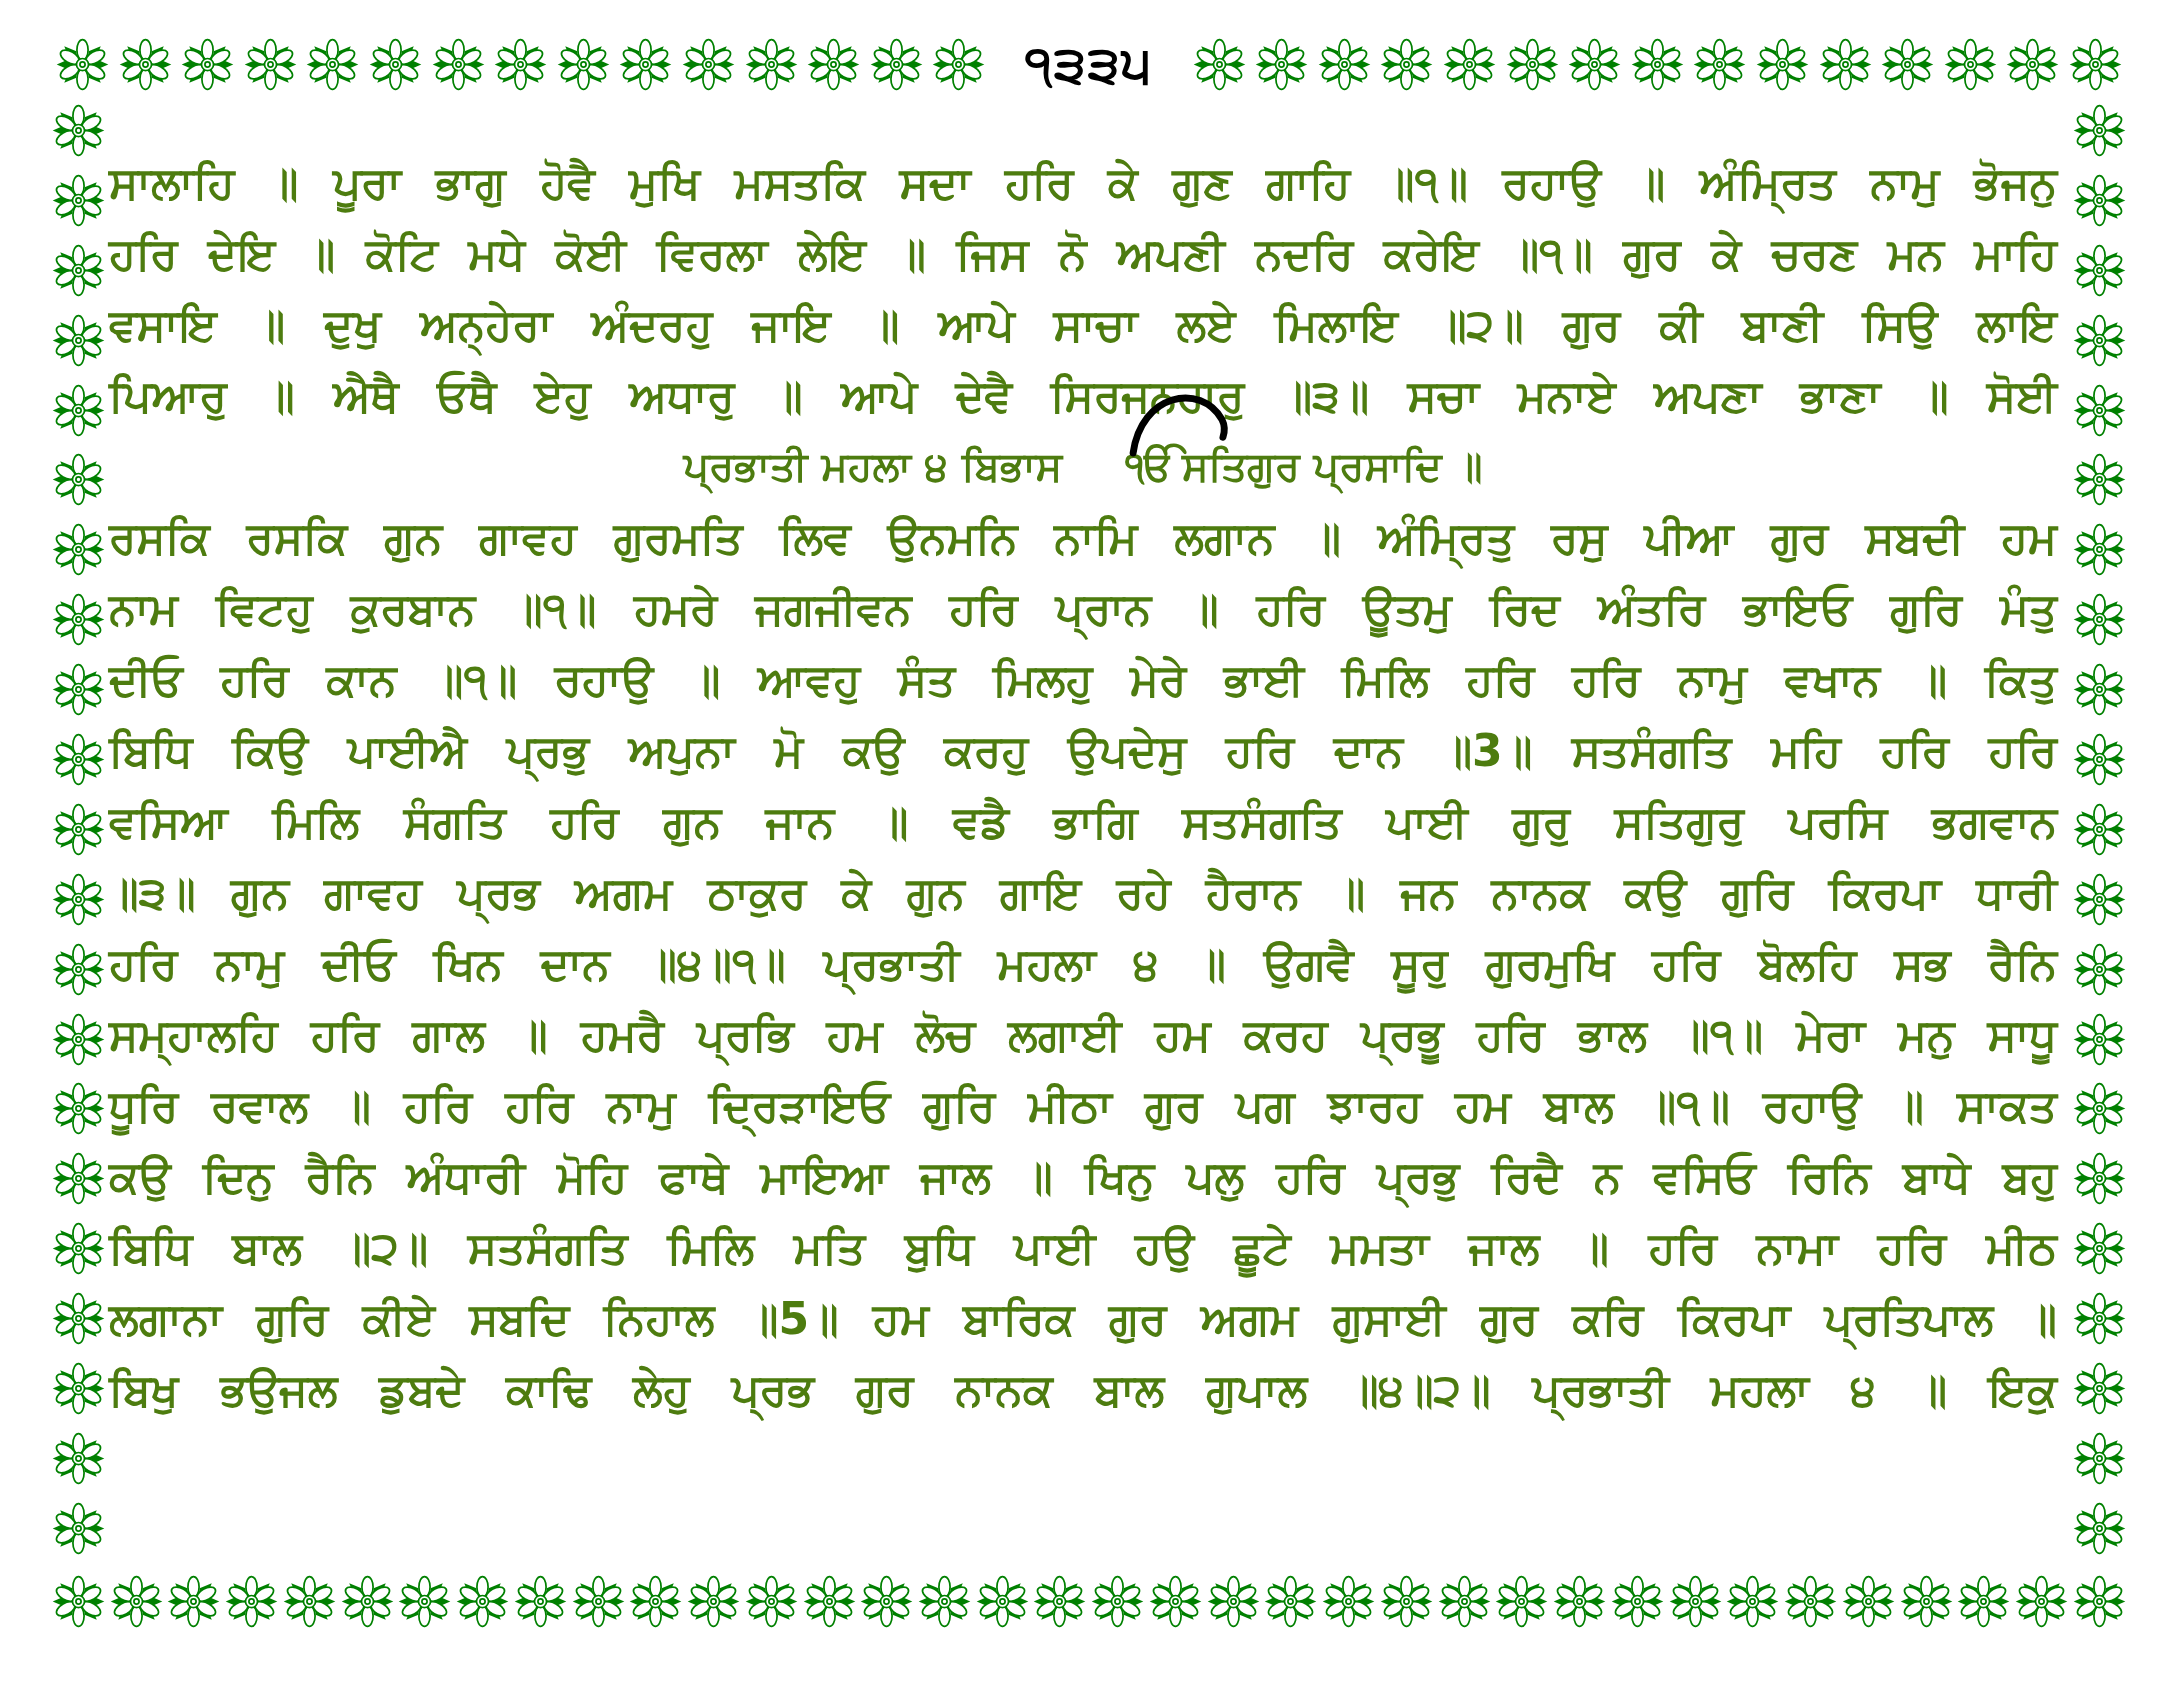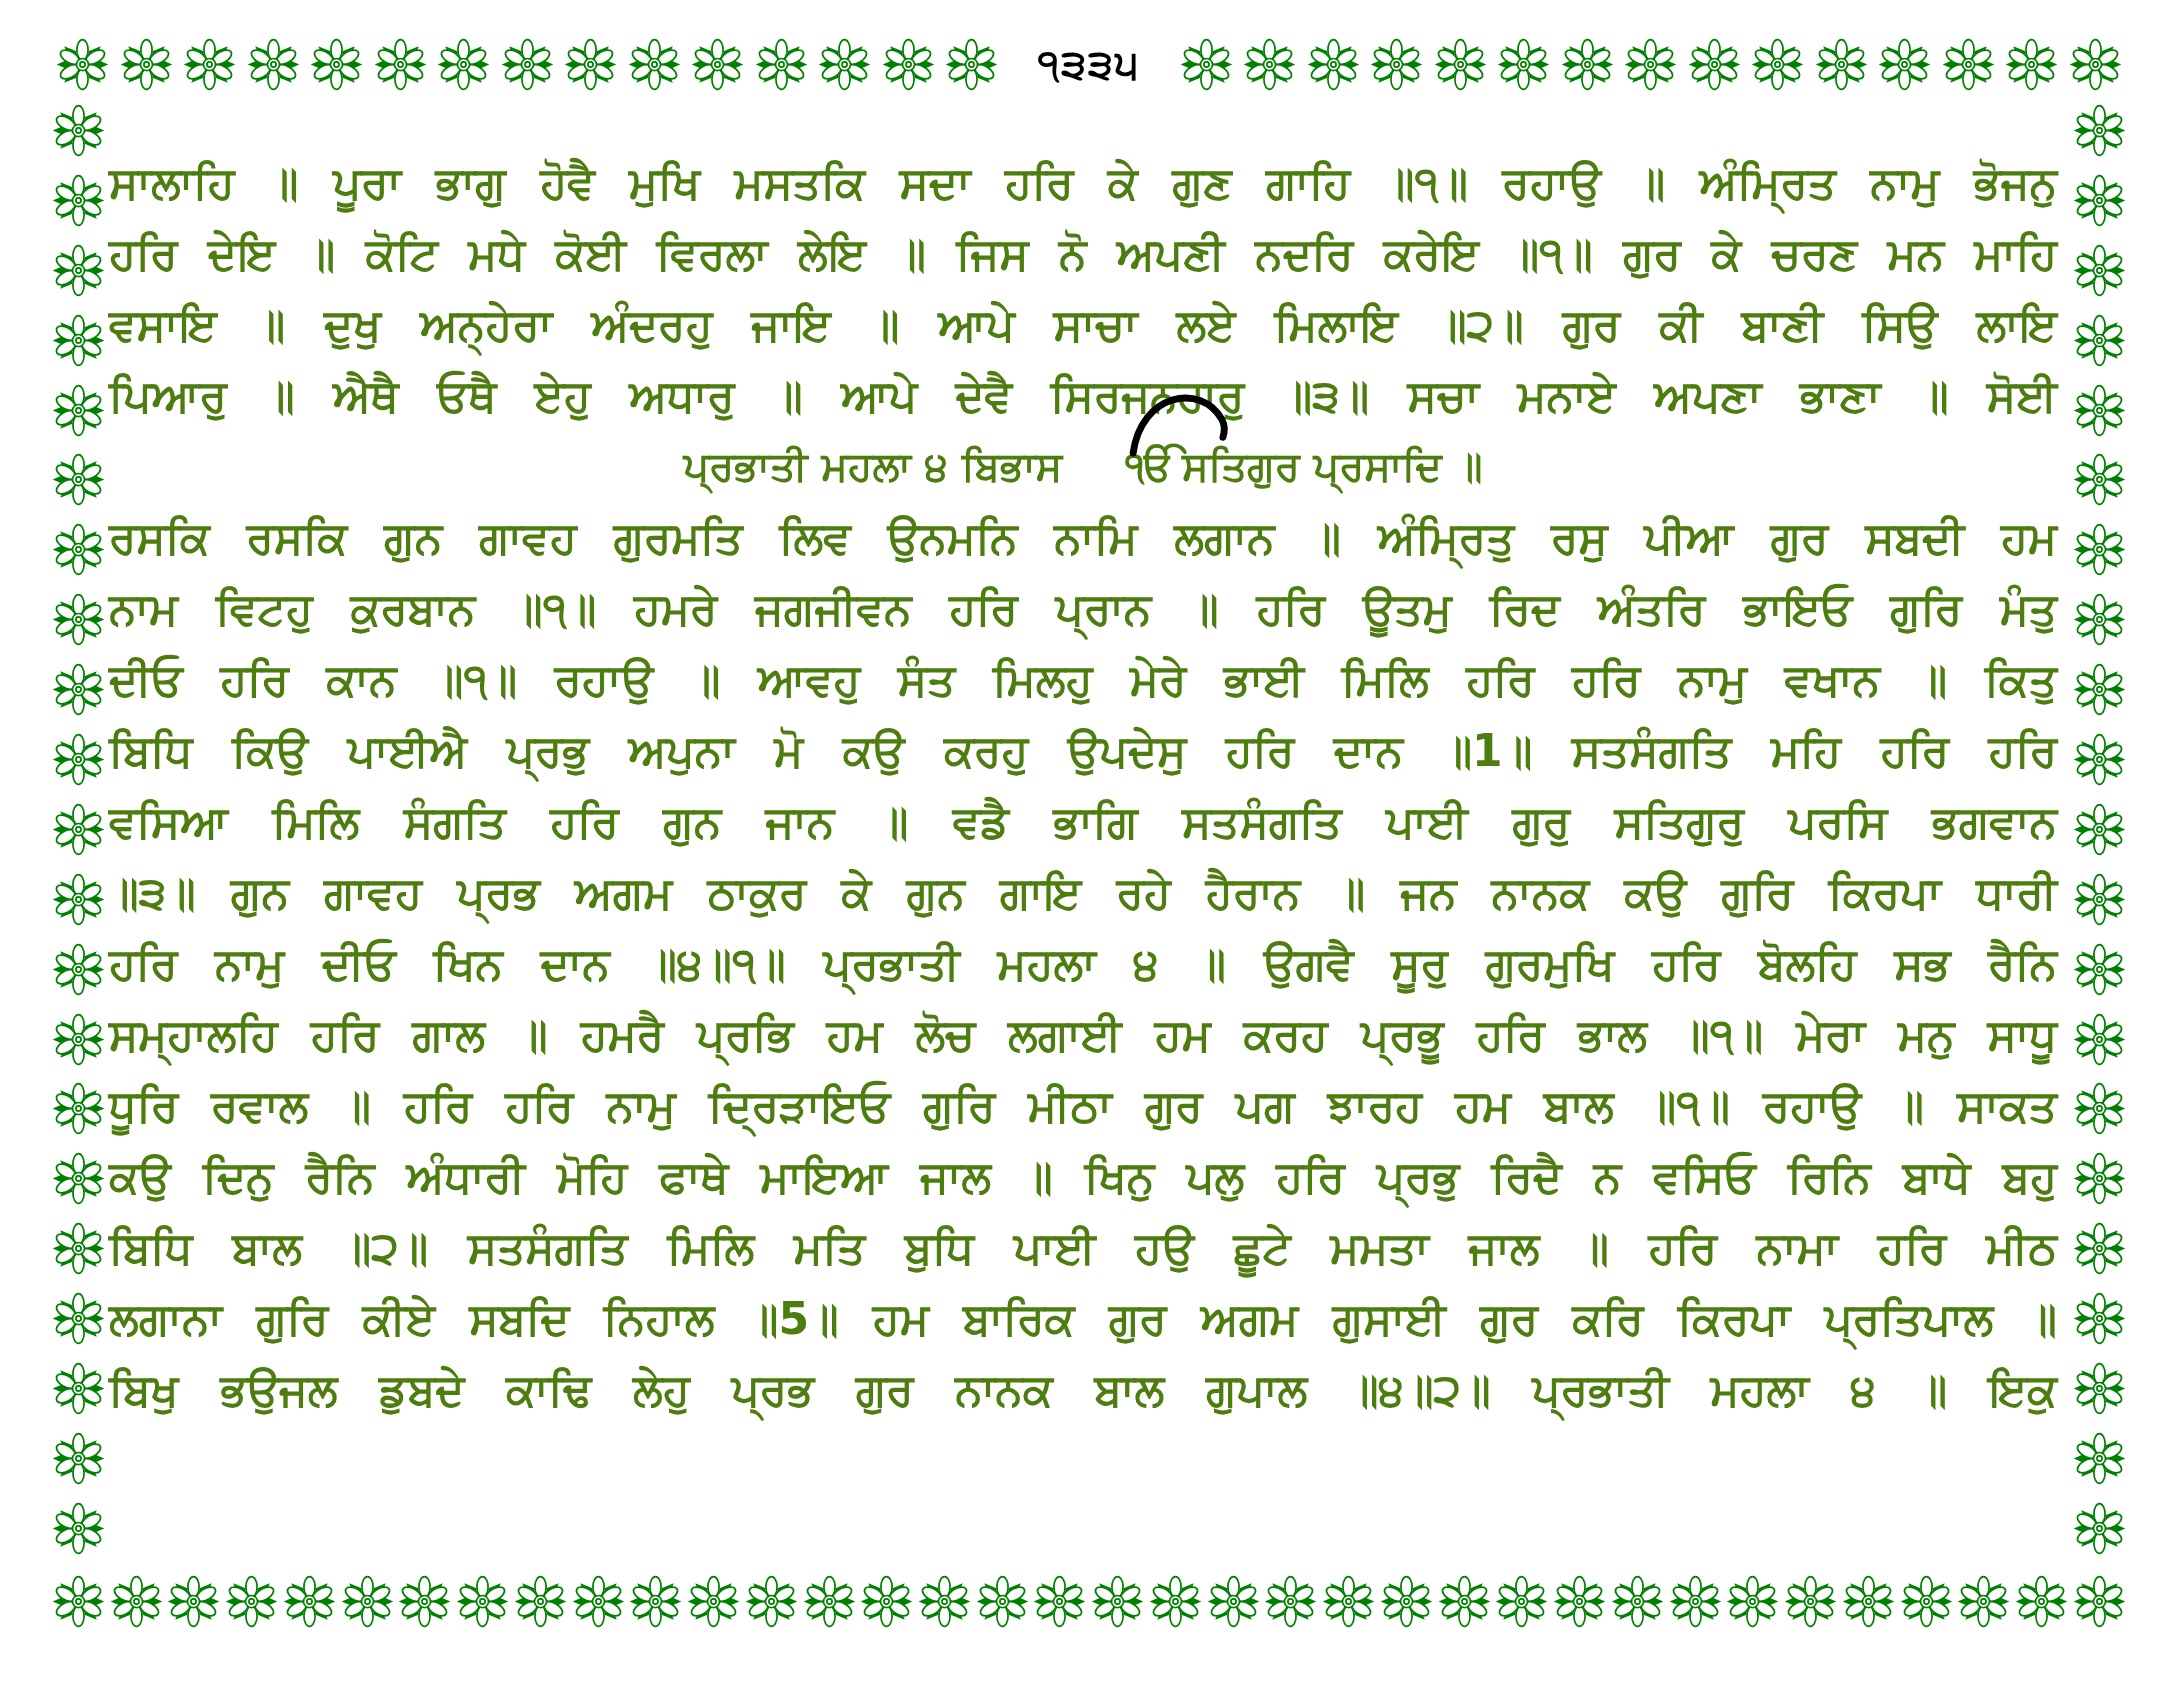--- a/index.html
+++ b/index.html
@@ -13,21 +13,21 @@
   
   .flower{width:55px;height:55px;flex:0 0 auto;}
   .border-top{
     position:absolute;top:34px;left:55px;right:55px;height:61px;
     display:flex;align-items:center;justify-content:space-between;
   }
   .border-top .flowers{display:flex;flex:1 1 auto;justify-content:space-between;align-items:center;}
   .page-number{
     flex:0 0 auto;
     padding:0 38px;
-    font-size:40px;font-weight:700;color:#000;
+    font-size:51px;font-weight:700;color:#000;
     line-height:61px;
     letter-spacing:2px;
   }
   .border-left,.border-right{
     position:absolute;top:103px;bottom:127px;width:57px;
     display:flex;flex-direction:column;justify-content:space-between;align-items:center;
   }
   .border-left{left:50px;}
   .border-right{right:50px;}
   .border-bottom{
@@ -443,21 +443,21 @@
 
     <div class="heading-row">
       <span>ਪ੍ਰਭਾਤੀ ਮਹਲਾ ੪ ਬਿਭਾਸ</span><span class="heading-gap"></span><span class="ik-wrap"><svg class="ik-curve" viewBox="0 0 108 78">
             <path d="M6 74 C14 14, 74 2, 96 40 C99 46, 99 52, 97 58" fill="none" stroke="#000" stroke-width="7" stroke-linecap="round"></path>
           </svg><span>ੴ</span></span> <span>ਸਤਿਗੁਰ ਪ੍ਰਸਾਦਿ ॥</span>
     </div>
 
     <div class="tline">ਰਸਕਿ ਰਸਕਿ ਗੁਨ ਗਾਵਹ ਗੁਰਮਤਿ ਲਿਵ ਉਨਮਨਿ ਨਾਮਿ ਲਗਾਨ ॥ ਅੰਮ੍ਰਿਤੁ ਰਸੁ ਪੀਆ ਗੁਰ ਸਬਦੀ ਹਮ</div>
     <div class="tline">ਨਾਮ ਵਿਟਹੁ ਕੁਰਬਾਨ ॥੧॥ ਹਮਰੇ ਜਗਜੀਵਨ ਹਰਿ ਪ੍ਰਾਨ ॥ ਹਰਿ ਊਤਮੁ ਰਿਦ ਅੰਤਰਿ ਭਾਇਓ ਗੁਰਿ ਮੰਤੁ</div>
     <div class="tline">ਦੀਓ ਹਰਿ ਕਾਨ ॥੧॥ ਰਹਾਉ ॥ ਆਵਹੁ ਸੰਤ ਮਿਲਹੁ ਮੇਰੇ ਭਾਈ ਮਿਲਿ ਹਰਿ ਹਰਿ ਨਾਮੁ ਵਖਾਨ ॥ ਕਿਤੁ</div>
-    <div class="tline">ਬਿਧਿ ਕਿਉ ਪਾਈਐ ਪ੍ਰਭੁ ਅਪੁਨਾ ਮੋ ਕਉ ਕਰਹੁ ਉਪਦੇਸੁ ਹਰਿ ਦਾਨ ॥1॥ ਸਤਸੰਗਤਿ ਮਹਿ ਹਰਿ ਹਰਿ</div>
+    <div class="tline">ਬਿਧਿ ਕਿਉ ਪਾਈਐ ਪ੍ਰਭੁ ਅਪੁਨਾ ਮੋ ਕਉ ਕਰਹੁ ਉਪਦੇਸੁ ਹਰਿ ਦਾਨ ॥3॥ ਸਤਸੰਗਤਿ ਮਹਿ ਹਰਿ ਹਰਿ</div>
     <div class="tline">ਵਸਿਆ ਮਿਲਿ ਸੰਗਤਿ ਹਰਿ ਗੁਨ ਜਾਨ ॥ ਵਡੈ ਭਾਗਿ ਸਤਸੰਗਤਿ ਪਾਈ ਗੁਰੁ ਸਤਿਗੁਰੁ ਪਰਸਿ ਭਗਵਾਨ</div>
     <div class="tline">॥੩॥ ਗੁਨ ਗਾਵਹ ਪ੍ਰਭ ਅਗਮ ਠਾਕੁਰ ਕੇ ਗੁਨ ਗਾਇ ਰਹੇ ਹੈਰਾਨ ॥ ਜਨ ਨਾਨਕ ਕਉ ਗੁਰਿ ਕਿਰਪਾ ਧਾਰੀ</div>
     <div class="tline">ਹਰਿ ਨਾਮੁ ਦੀਓ ਖਿਨ ਦਾਨ ॥੪॥੧॥ ਪ੍ਰਭਾਤੀ ਮਹਲਾ ੪ ॥ ਉਗਵੈ ਸੂਰੁ ਗੁਰਮੁਖਿ ਹਰਿ ਬੋਲਹਿ ਸਭ ਰੈਨਿ</div>
     <div class="tline">ਸਮ੍ਹਾਲਹਿ ਹਰਿ ਗਾਲ ॥ ਹਮਰੈ ਪ੍ਰਭਿ ਹਮ ਲੋਚ ਲਗਾਈ ਹਮ ਕਰਹ ਪ੍ਰਭੂ ਹਰਿ ਭਾਲ ॥੧॥ ਮੇਰਾ ਮਨੁ ਸਾਧੂ</div>
     <div class="tline">ਧੂਰਿ ਰਵਾਲ ॥ ਹਰਿ ਹਰਿ ਨਾਮੁ ਦ੍ਰਿੜਾਇਓ ਗੁਰਿ ਮੀਠਾ ਗੁਰ ਪਗ ਝਾਰਹ ਹਮ ਬਾਲ ॥੧॥ ਰਹਾਉ ॥ ਸਾਕਤ</div>
     <div class="tline">ਕਉ ਦਿਨੁ ਰੈਨਿ ਅੰਧਾਰੀ ਮੋਹਿ ਫਾਥੇ ਮਾਇਆ ਜਾਲ ॥ ਖਿਨੁ ਪਲੁ ਹਰਿ ਪ੍ਰਭੁ ਰਿਦੈ ਨ ਵਸਿਓ ਰਿਨਿ ਬਾਧੇ ਬਹੁ</div>
     <div class="tline">ਬਿਧਿ ਬਾਲ ॥੨॥ ਸਤਸੰਗਤਿ ਮਿਲਿ ਮਤਿ ਬੁਧਿ ਪਾਈ ਹਉ ਛੂਟੇ ਮਮਤਾ ਜਾਲ ॥ ਹਰਿ ਨਾਮਾ ਹਰਿ ਮੀਠ</div>
     <div class="tline">ਲਗਾਨਾ ਗੁਰਿ ਕੀਏ ਸਬਦਿ ਨਿਹਾਲ ॥5॥ ਹਮ ਬਾਰਿਕ ਗੁਰ ਅਗਮ ਗੁਸਾਈ ਗੁਰ ਕਰਿ ਕਿਰਪਾ ਪ੍ਰਤਿਪਾਲ ॥</div>
     <div class="tline">ਬਿਖੁ ਭਉਜਲ ਡੁਬਦੇ ਕਾਢਿ ਲੇਹੁ ਪ੍ਰਭ ਗੁਰ ਨਾਨਕ ਬਾਲ ਗੁਪਾਲ ॥੪॥੨॥ ਪ੍ਰਭਾਤੀ ਮਹਲਾ ੪ ॥ ਇਕੁ</div>
   </div>

